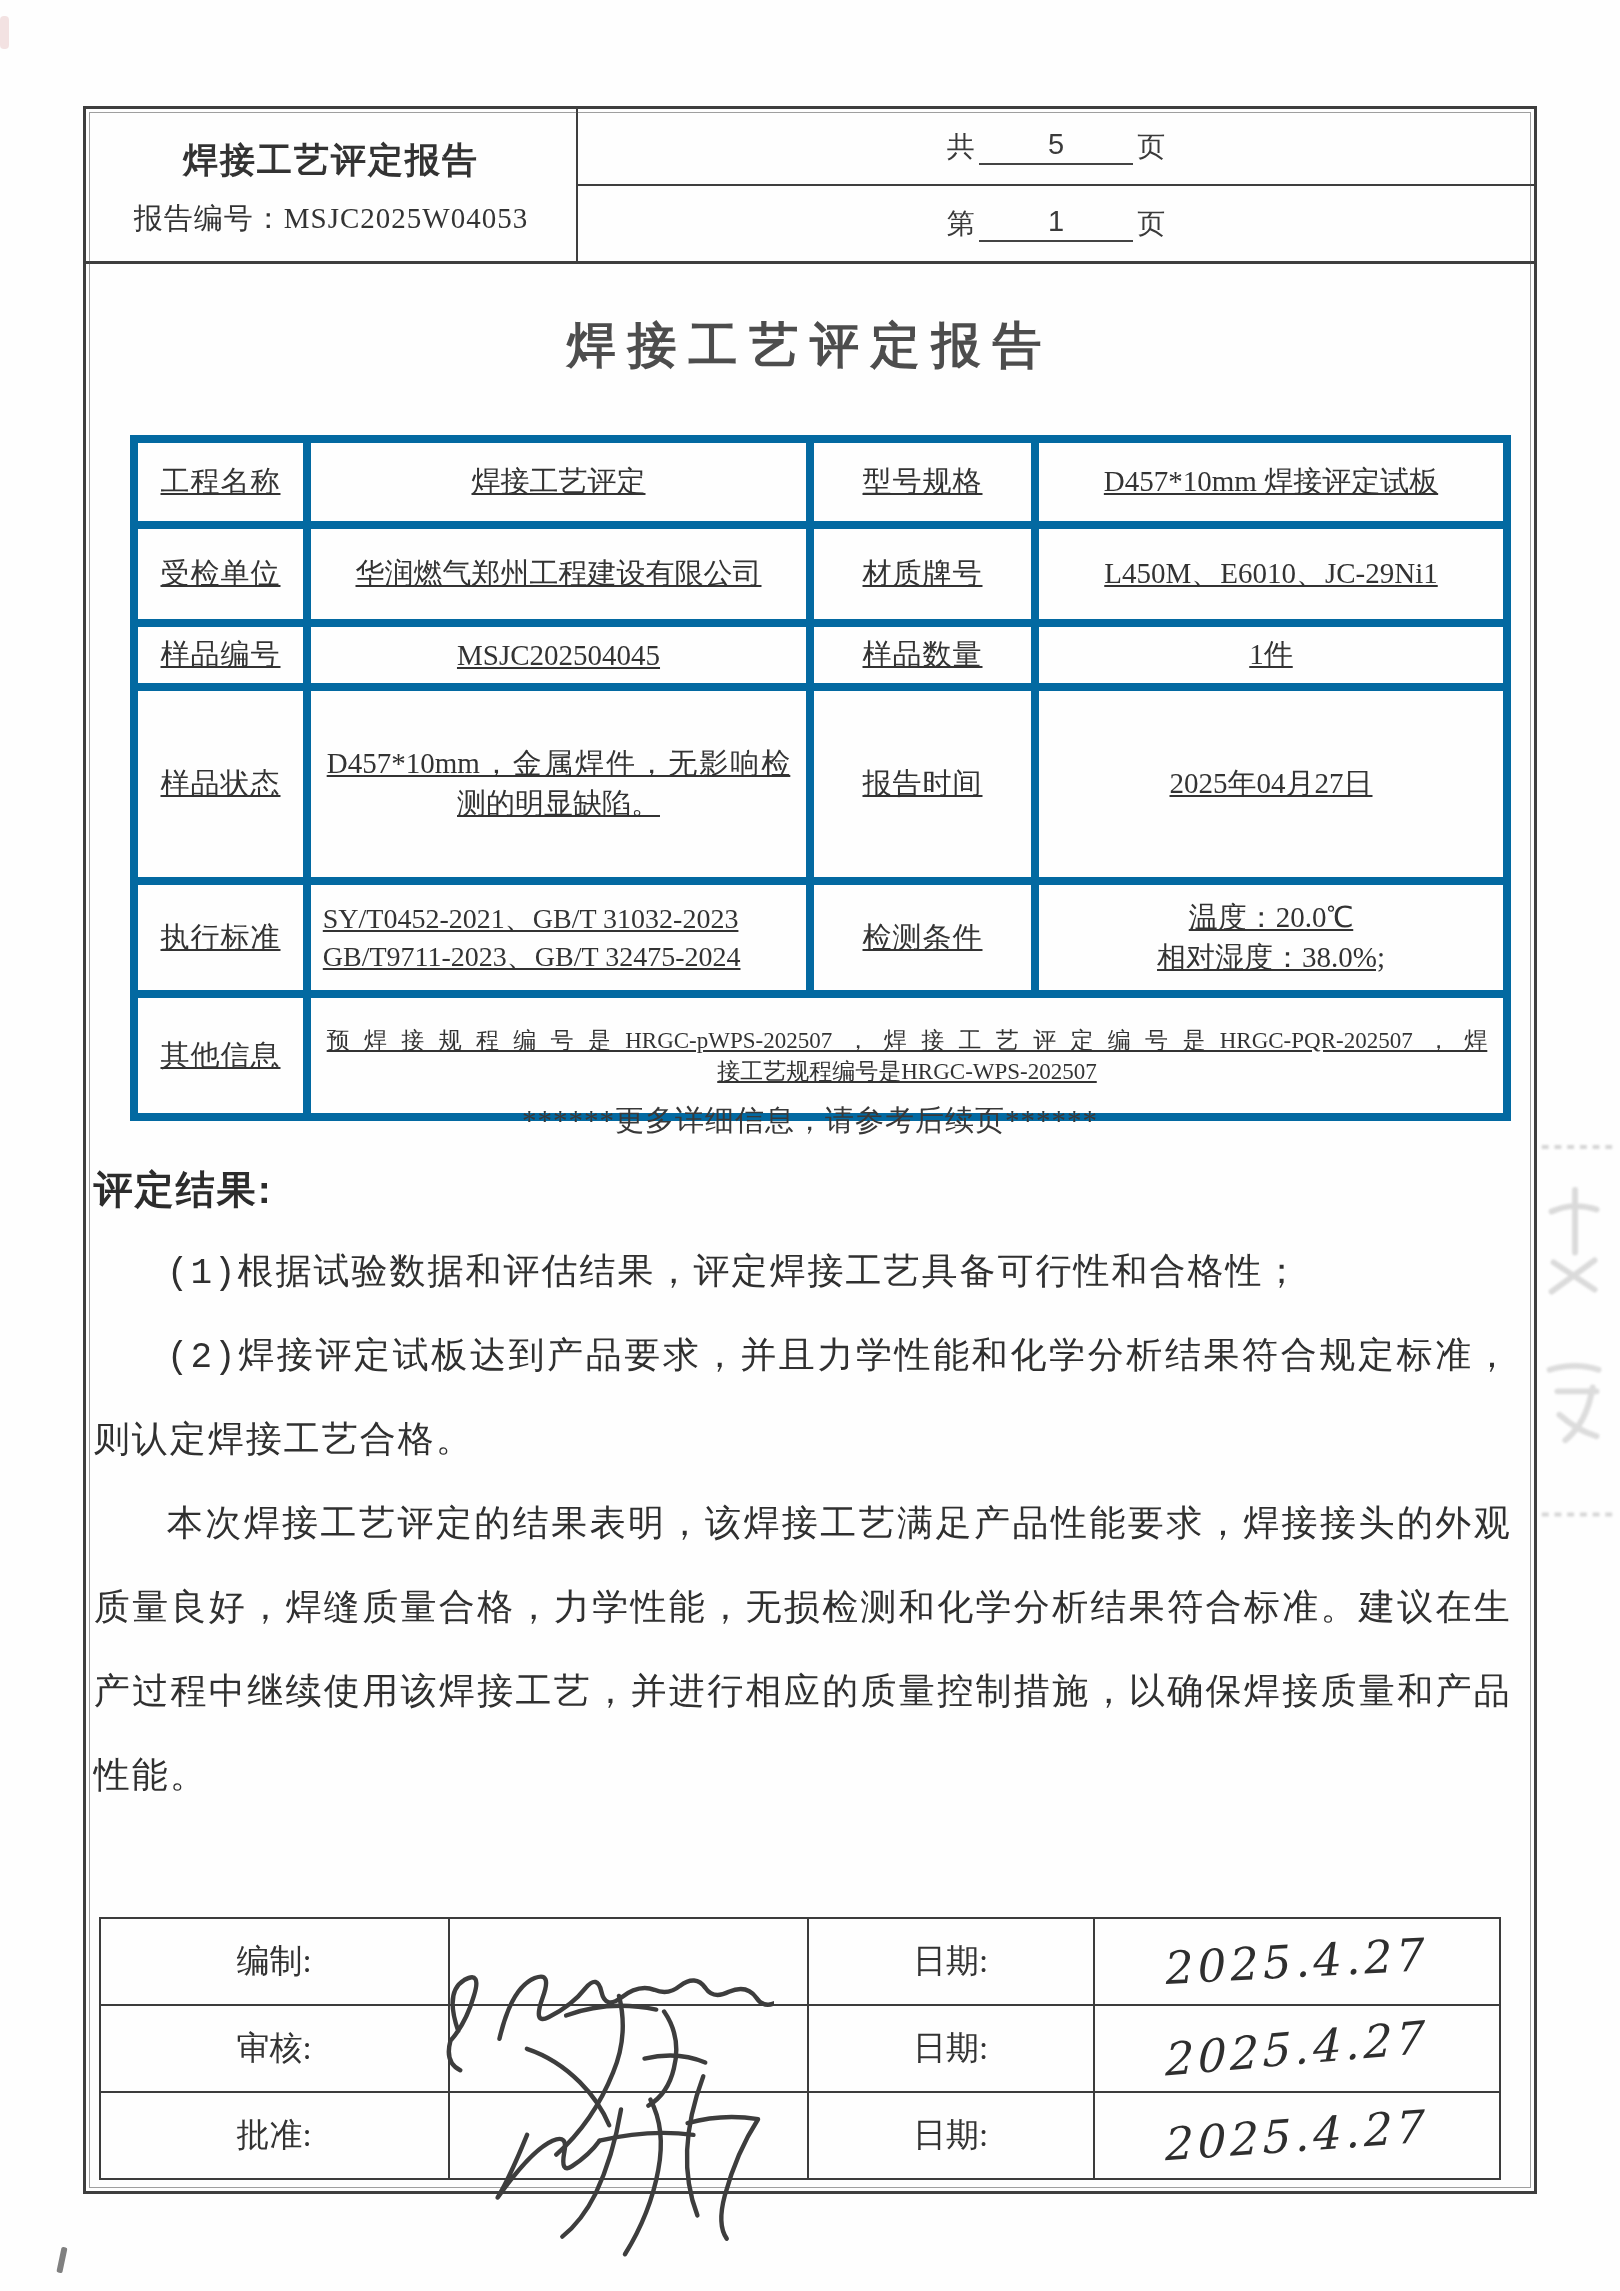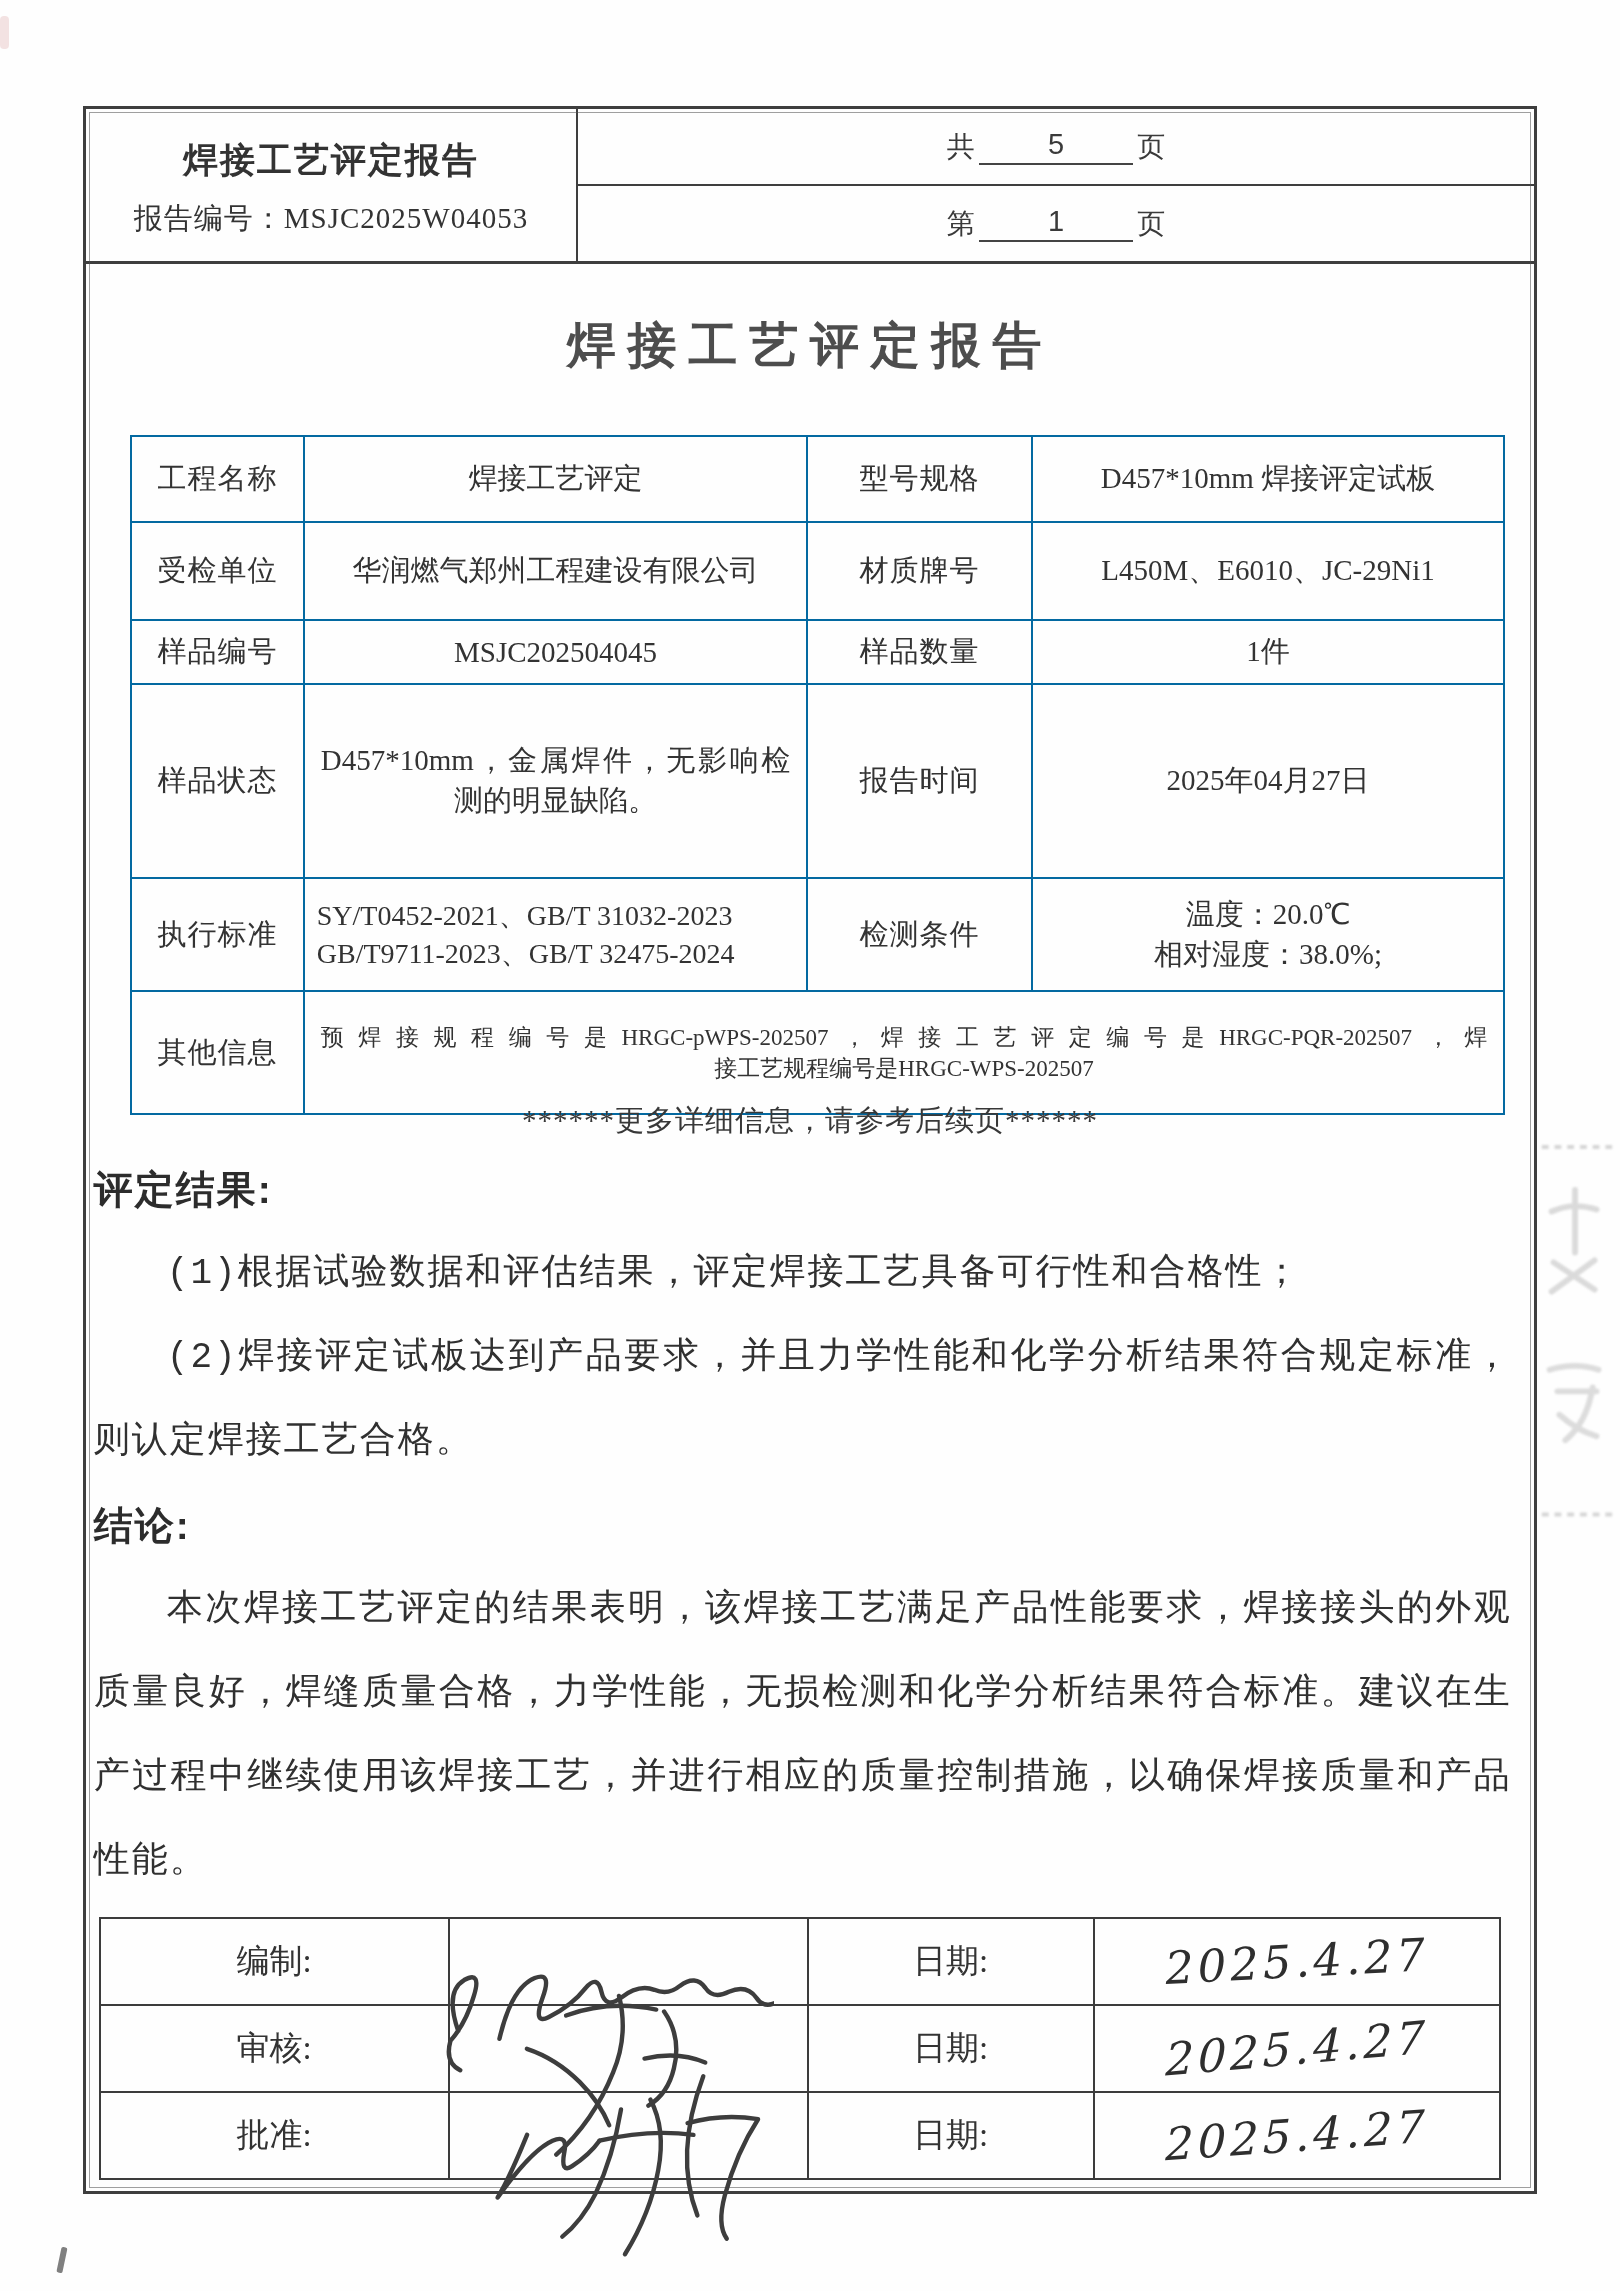--- a/index.html
+++ b/index.html
@@ -38,21 +38,21 @@
   .main-title{
     position:absolute;left:0;top:204px;width:100%;text-align:center;
     font-weight:bold;font-size:49px;letter-spacing:11.8px;color:#4d4d4d;
   }
 
   
   table.info{
     position:absolute;left:44px;top:326px;width:1373px;border-collapse:collapse;table-layout:fixed;
     font-size:29px;color:#333;
   }
-  table.info td{border:2px solid #0369a1;text-align:center;vertical-align:middle;padding:0;overflow:hidden;}
+  table.info td{border:8px solid #0369a1;text-align:center;vertical-align:middle;padding:0;overflow:hidden;text-decoration:underline;}
   table.info{border:2.9px solid #3c3c3c;}
   td.lab{letter-spacing:1px;}
   .two-line{display:flex;flex-direction:column;justify-content:space-evenly;height:100%;}
   .fill-just{text-align:justify;text-align-last:justify;padding:0 15.7px;}
   .cent{text-align:center;}
   .std-lines{display:flex;flex-direction:column;justify-content:space-evenly;height:100%;text-align:left;padding:0 11.8px;font-size:28px;}
   .cond-lines{display:flex;flex-direction:column;justify-content:space-evenly;height:100%;}
   .other-cell{display:flex;flex-direction:column;justify-content:space-evenly;height:100%;font-size:23px;}
 
   
@@ -180,21 +180,20 @@
       </tr>
     </tbody>
       </table>
 
     <div class="notice">******更多详细信息，请参考后续页******</div>
 
     <div class="body-text">
       <div class="hd">评定结果:</div>
       <p>(1)根据试验数据和评估结果，评定焊接工艺具备可行性和合格性；</p>
       <p>(2)焊接评定试板达到产品要求，并且力学性能和化学分析结果符合规定标准，则认定焊接工艺合格。</p>
-      <div class="hd">结论:</div>
       <p>本次焊接工艺评定的结果表明，该焊接工艺满足产品性能要求，焊接接头的外观质量良好，焊缝质量合格，力学性能，无损检测和化学分析结果符合标准。建议在生产过程中继续使用该焊接工艺，并进行相应的质量控制措施，以确保焊接质量和产品性能。</p>
     </div>
 
     <table class="signoff">
       <colgroup>
           <col style="width:349px">
           <col style="width:359px">
           <col style="width:286px">
           <col style="width:406px">
         </colgroup>

